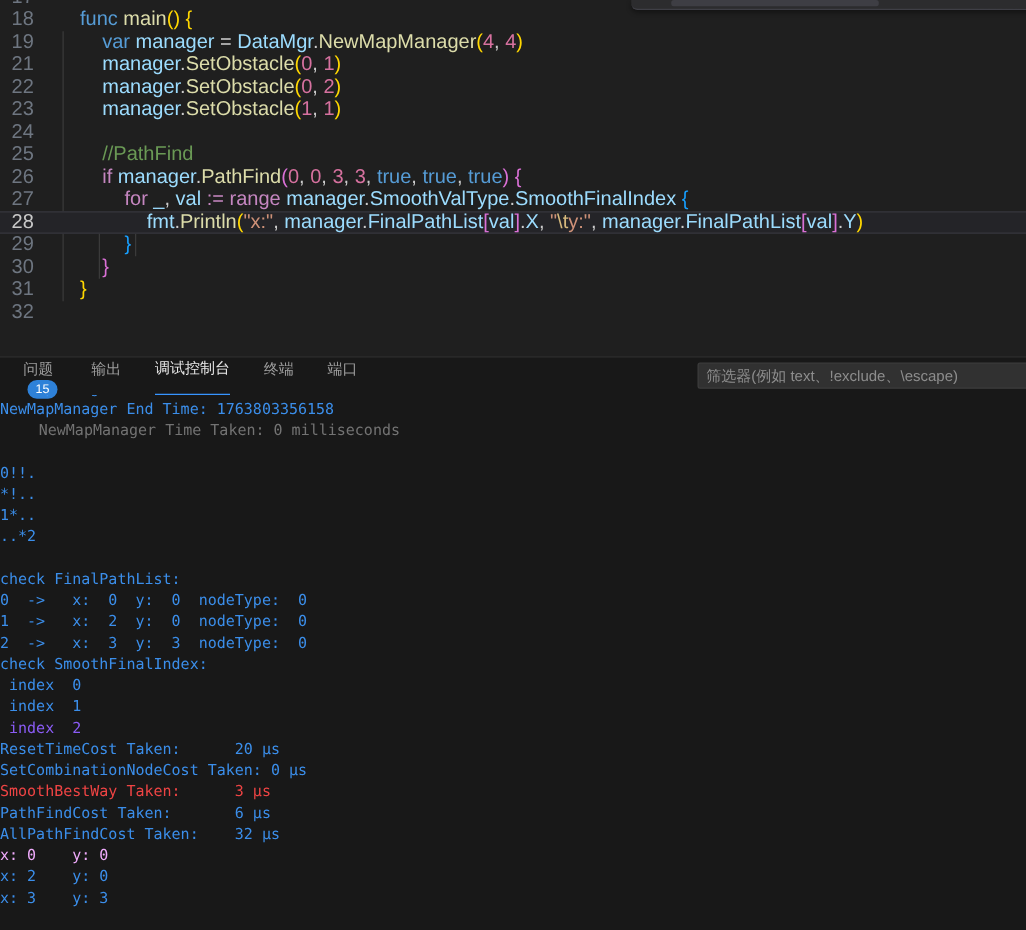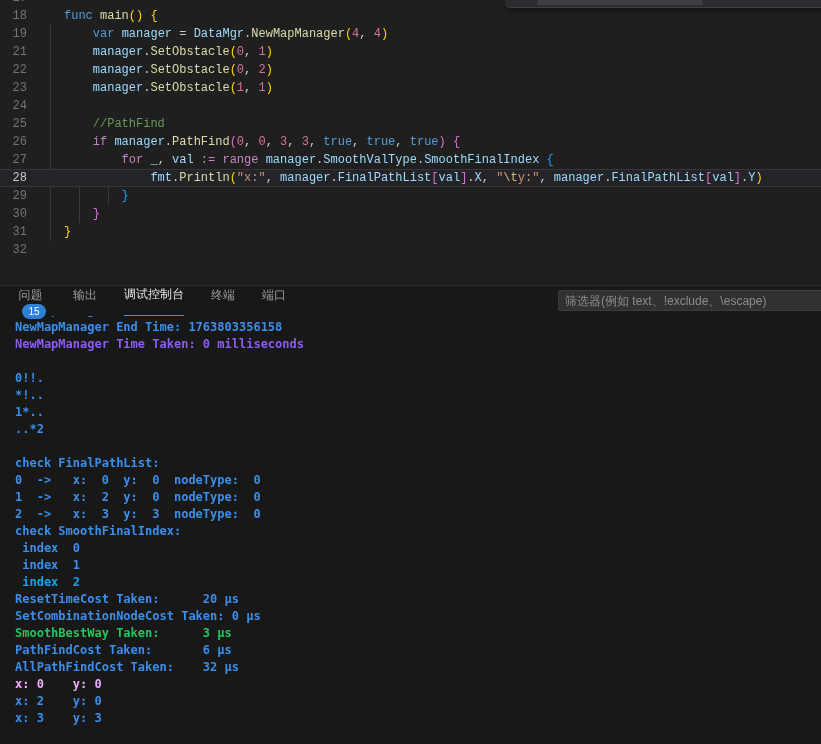--- a/index.html
+++ b/index.html
@@ -2,21 +2,21 @@
 <html><head>
 <meta charset="utf-8">
 <style>
   html,body{margin:0;padding:0;background:#111;}
   .screen{position:relative;width:821px;height:744px;overflow:hidden;background:#181818;
           font-family:"Liberation Sans",sans-serif;}
   
   .editor{position:absolute;left:0;top:0;width:821px;height:285px;background:#1f1f1f;overflow:hidden;}
   #code-lines{position:absolute;left:0;top:-11px;right:0;}
   .crow{display:flex;height:18px;line-height:18px;
-        font-family:Liberation Mono, monospace;font-size:12px;white-space:pre;align-items:center;}
+        font-family:Liberation Sans, sans-serif;font-size:16px;white-space:pre;align-items:center;}
   .crow .gut{flex:none;width:27px;padding-right:0;text-align:right;color:#6e7681;}
   .crow .codetext{margin-left:37px;}
   .crow.current{background:#242428;box-shadow:inset 0 1px 0 #36363c,inset 0 -1px 0 #36363c;}
   .crow.current .gut{color:#c8c8c8;}
   .guide{position:absolute;width:1px;background:#3a3a3a;z-index:0;}
   #code-lines{z-index:1;}
   
   .find-widget{position:absolute;top:0;right:-4px;width:320px;height:7px;background:#2c2c2e;
                border-bottom:1px solid #3f3f46;border-bottom-left-radius:5px;
                box-shadow:0 2px 4px rgba(0,0,0,.4);}
@@ -29,21 +29,21 @@
   .tab{display:flex;align-items:center;height:29px;margin-right:27px;cursor:pointer;
        font-size:12px;color:#9d9d9d;white-space:nowrap;flex-direction:column;}
   .tab.active{color:#e7e7e7;border-bottom:1px solid #3794ff;}
   .badge{margin-left:7px;min-width:12px;padding:1px 6px;border-radius:9px;background:#2e81d8;
          color:#fff;font-size:10px;line-height:13px;text-align:center;}
   .filter{position:absolute;left:558px;top:4px;width:280px;height:21px;box-sizing:border-box;
           background:#313131;border:1px solid #3c3c3c;border-radius:2px;color:#cccccc;
           font-size:12px;padding:0 6px;outline:none;}
   .filter::placeholder{color:#8d8d8d;}
   .console{position:absolute;left:0;top:30px;width:821px;height:429px;overflow:hidden;}
-  #console-inner{margin-top:-14px;padding-left:15px;font-weight:bold;}
+  #console-inner{margin-top:-14px;}
   .cline{height:17px;line-height:17px;white-space:pre;
          font-family:"DejaVu Sans Mono","Liberation Mono",monospace;font-size:12px;}
 </style>
 </head>
 <body>
 
 <div class="screen">
 
   <div class="editor">
     <div id="guides">
@@ -92,38 +92,38 @@
           <div class="tab">
             <span>端口</span>
           </div>
         </div>
       <input class="filter" type="text" placeholder="筛选器(例如 text、!exclude、\escape)" style="">
     </div>
     <div class="console">
       <div id="console-inner">
           <div class="cline" style="color: rgb(59, 142, 234);">NewMapManager Start Time: 1763803356158</div>
           <div class="cline" style="color: rgb(59, 142, 234);">NewMapManager End Time: 1763803356158</div>
-          <div class="cline" style="color: #8b5cf6;">NewMapManager Time Taken: 0 milliseconds</div>
+          <div class="cline" style="color: #737373; margin-left: 31px;">NewMapManager Time Taken: 0 milliseconds</div>
           <div class="cline" style="color: rgb(59, 142, 234);"></div>
           <div class="cline" style="color: rgb(59, 142, 234);">0!!.</div>
           <div class="cline" style="color: rgb(59, 142, 234);">*!..</div>
           <div class="cline" style="color: rgb(59, 142, 234);">1*..</div>
           <div class="cline" style="color: rgb(59, 142, 234);">..*2</div>
           <div class="cline" style="color: rgb(59, 142, 234);"></div>
           <div class="cline" style="color: rgb(59, 142, 234);">check FinalPathList:</div>
           <div class="cline" style="color: rgb(59, 142, 234);">0  -&gt;   x:  0  y:  0  nodeType:  0</div>
           <div class="cline" style="color: rgb(59, 142, 234);">1  -&gt;   x:  2  y:  0  nodeType:  0</div>
           <div class="cline" style="color: rgb(59, 142, 234);">2  -&gt;   x:  3  y:  3  nodeType:  0</div>
           <div class="cline" style="color: rgb(59, 142, 234);">check SmoothFinalIndex:</div>
           <div class="cline" style="color: rgb(59, 142, 234);"> index  0</div>
           <div class="cline" style="color: rgb(59, 142, 234);"> index  1</div>
-          <div class="cline" style="color: #0ea5e9;"> index  2</div>
+          <div class="cline" style="color: #8b5cf6;"> index  2</div>
           <div class="cline" style="color: rgb(59, 142, 234);">ResetTimeCost Taken:      20 µs</div>
           <div class="cline" style="color: rgb(59, 142, 234);">SetCombinationNodeCost Taken: 0 µs</div>
-          <div class="cline" style="color: #22c55e;">SmoothBestWay Taken:      3 µs</div>
+          <div class="cline" style="color: #ef4444;">SmoothBestWay Taken:      3 µs</div>
           <div class="cline" style="color: rgb(59, 142, 234);">PathFindCost Taken:       6 µs</div>
           <div class="cline" style="color: rgb(59, 142, 234);">AllPathFindCost Taken:    32 µs</div>
           <div class="cline" style="color: #f0abfc;">x: 0    y: 0</div>
           <div class="cline" style="color: rgb(59, 142, 234);">x: 2    y: 0</div>
           <div class="cline" style="color: rgb(59, 142, 234);">x: 3    y: 3</div>
         </div>
     </div>
   </div>
 
 </div>

